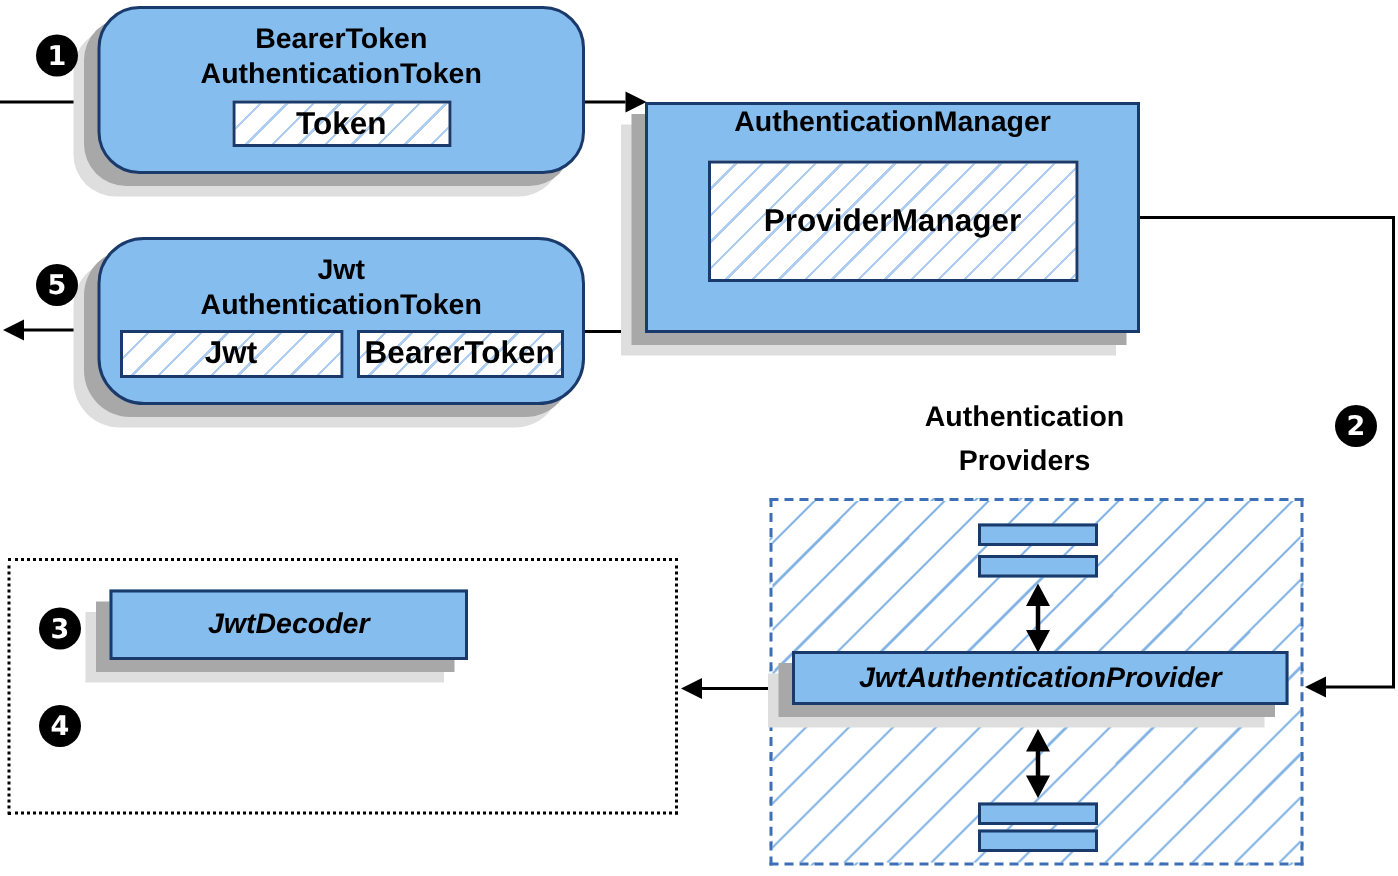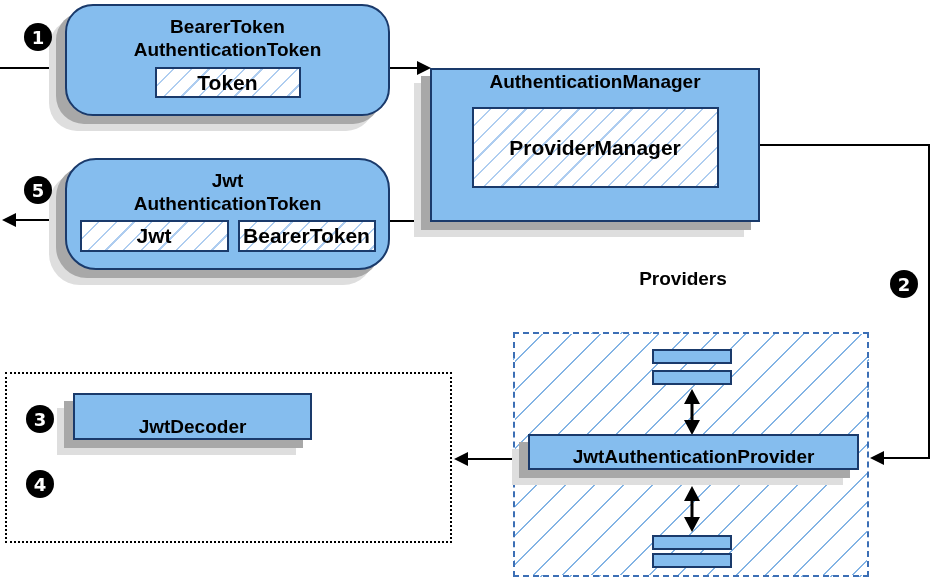--- a/index.html
+++ b/index.html
@@ -28,21 +28,21 @@
   .node{
     background:var(--box-fill);
     border:2px solid var(--box-border);
     color:var(--text-color);
     font-weight:bold;
     box-shadow:-9px 8px 0 var(--shadow-dark), -16px 15px 0 var(--shadow-light);
     display:flex;flex-direction:column;align-items:center;
   }
   .node.rounded{border-radius:28px;}
   .node .title{font-size:19px;line-height:23px;text-align:center;}
-  .node.center{justify-content:flex-end;}
+  .node.center{justify-content:center;font-style:italic;}
   .bar{
     background:var(--box-fill);
     border:2px solid var(--box-border);
   }
 
   
   .chip{
     background-color:#ffffff;
     background-image:repeating-linear-gradient(135deg,
       rgba(0,0,0,0) 0px, rgba(0,0,0,0) 11px,
@@ -136,20 +136,21 @@
       <div>Jwt</div>
       <div>AuthenticationToken</div>
     </div>
     <div style="display:flex;gap:9px;margin-top:5px;">
       <div class="chip" style="width:149px;height:32px;">Jwt</div>
       <div class="chip" style="width:138px;height:32px;">BearerToken</div>
     </div>
   </div>
 
   <div class="fg area-label" style="left:563px;top:264px;width:240px;">
+    <div>Authentication</div>
     <div>Providers</div>
   </div>
 
   <div class="fg bar" style="left:652px;top:349px;width:80px;height:15px;"></div>
   <div class="fg bar" style="left:652px;top:370px;width:80px;height:15px;"></div>
   <div class="fg bar" style="left:652px;top:535px;width:80px;height:15px;"></div>
   <div class="fg bar" style="left:652px;top:553px;width:80px;height:15px;"></div>
 
   <div class="fg node center" style="left:528px;top:434px;width:331px;height:36px;">
     <div class="title">JwtAuthenticationProvider</div>

